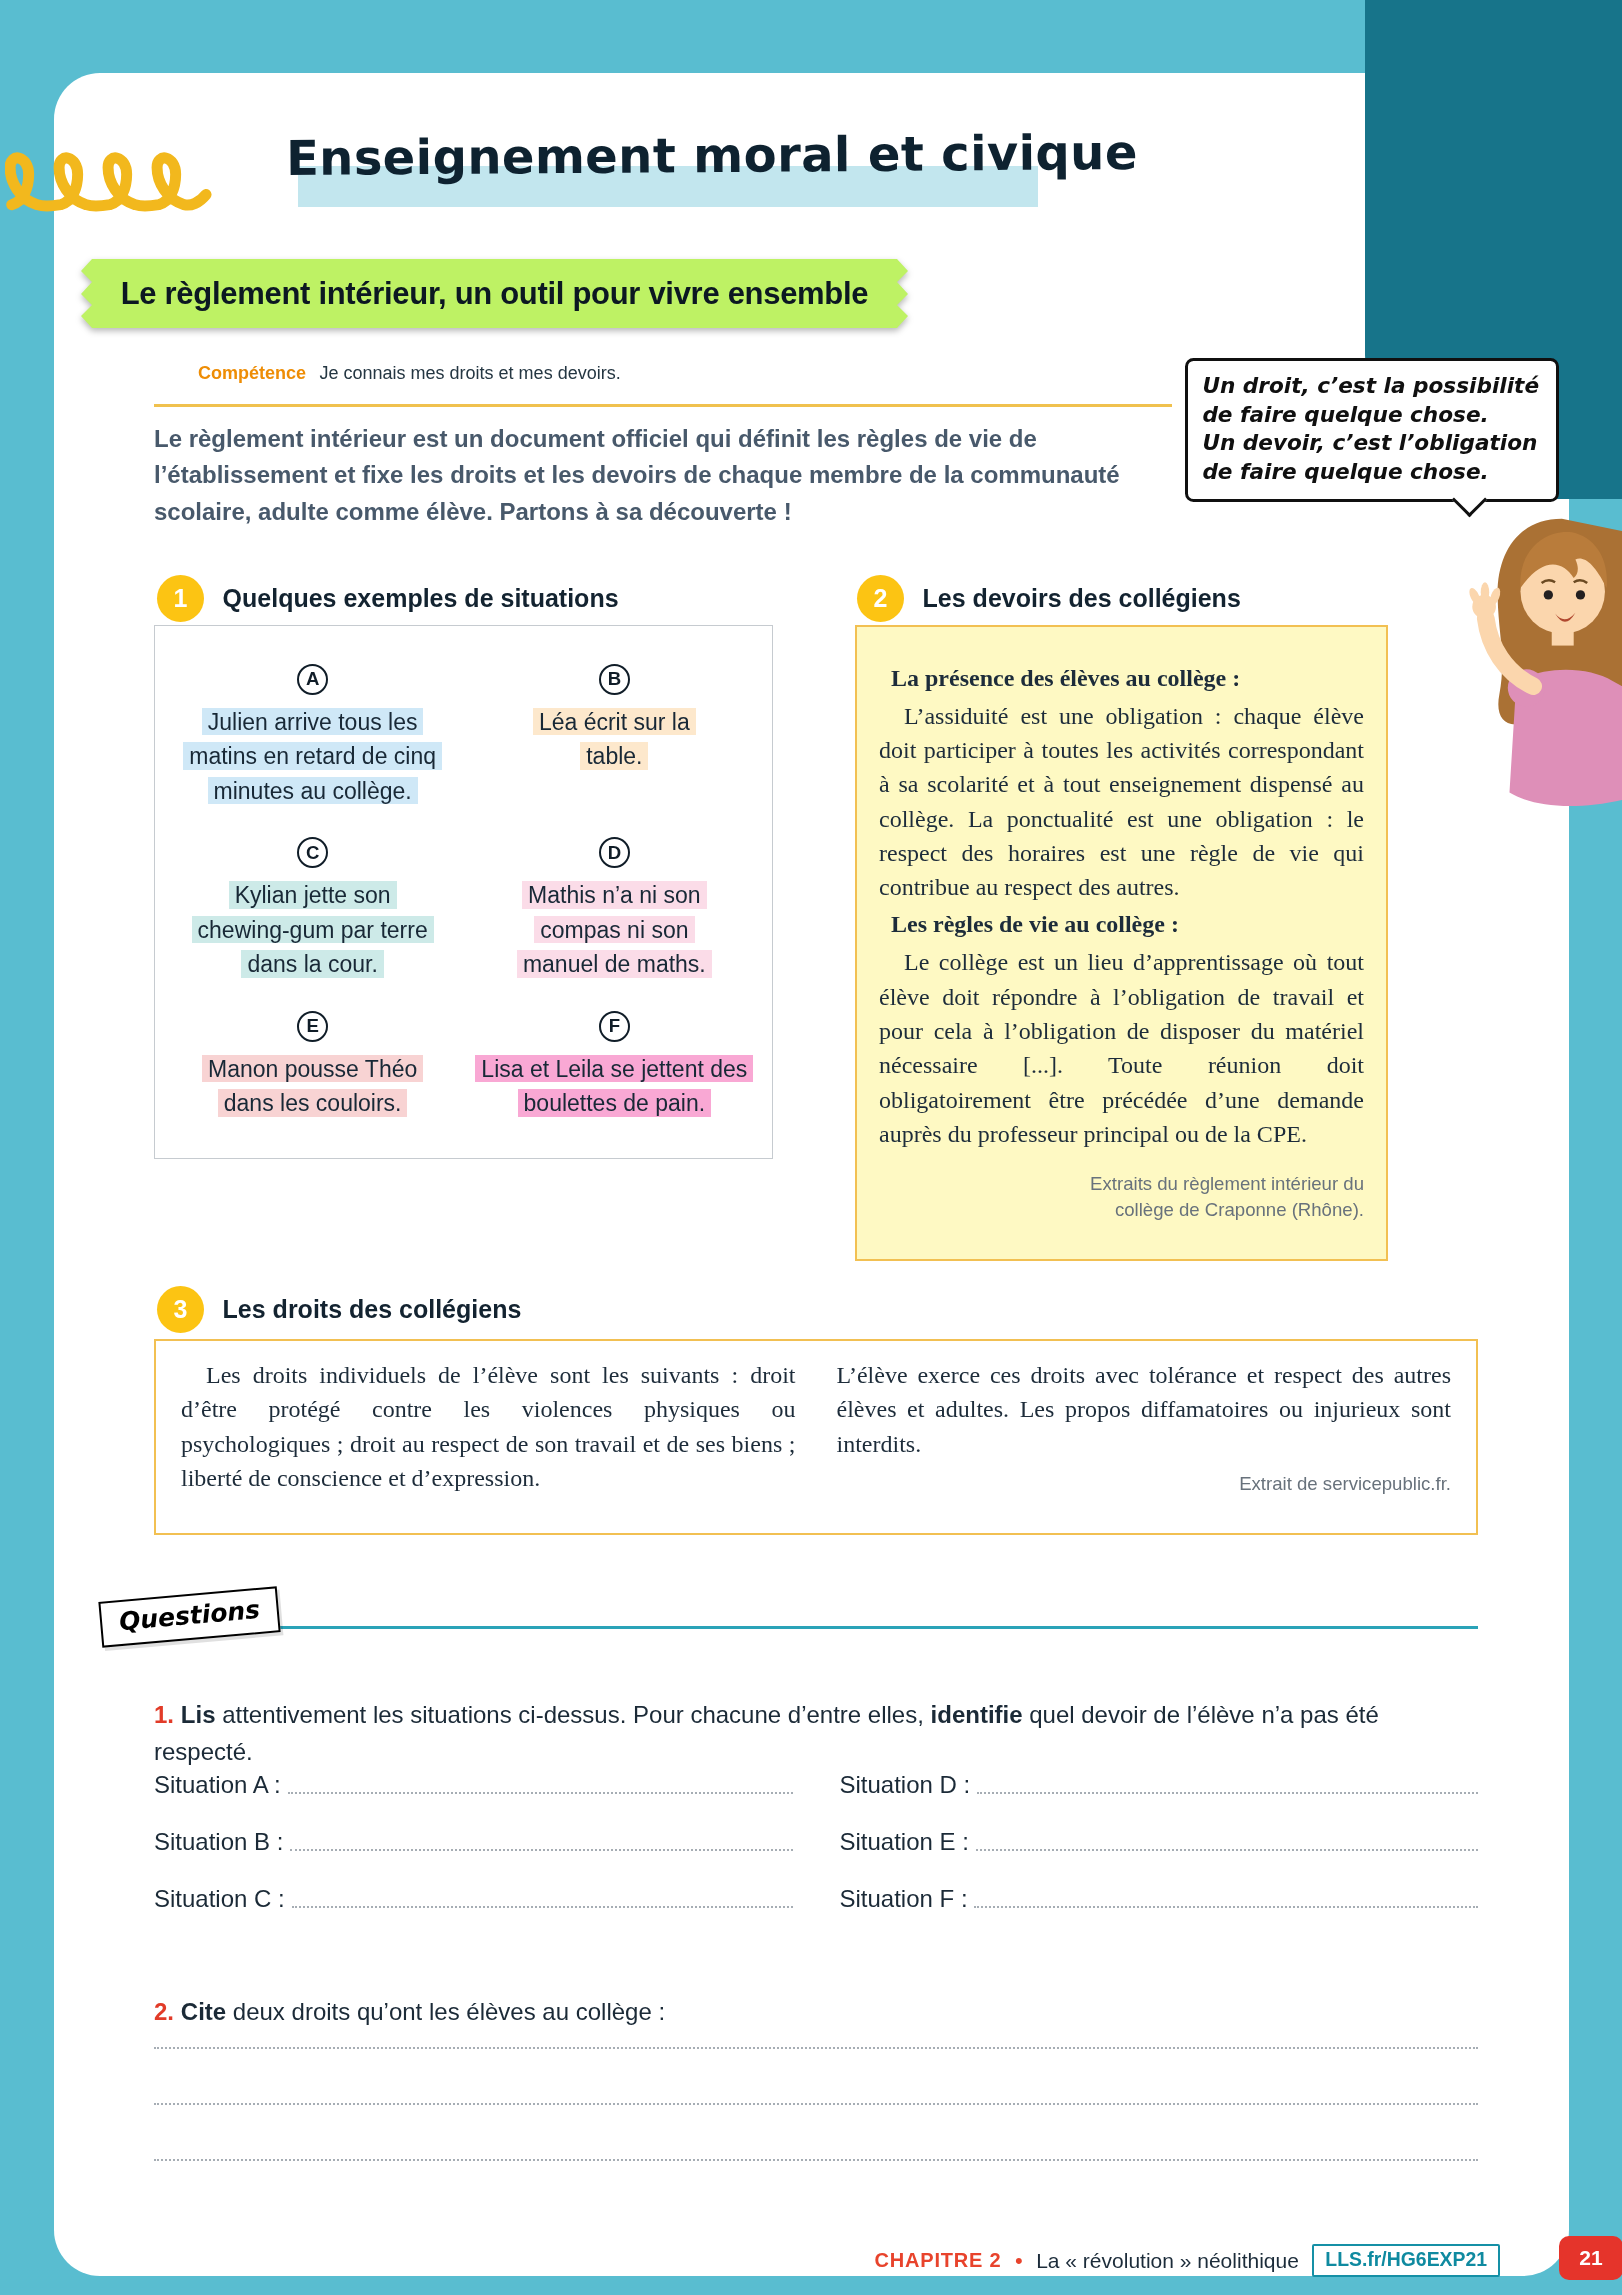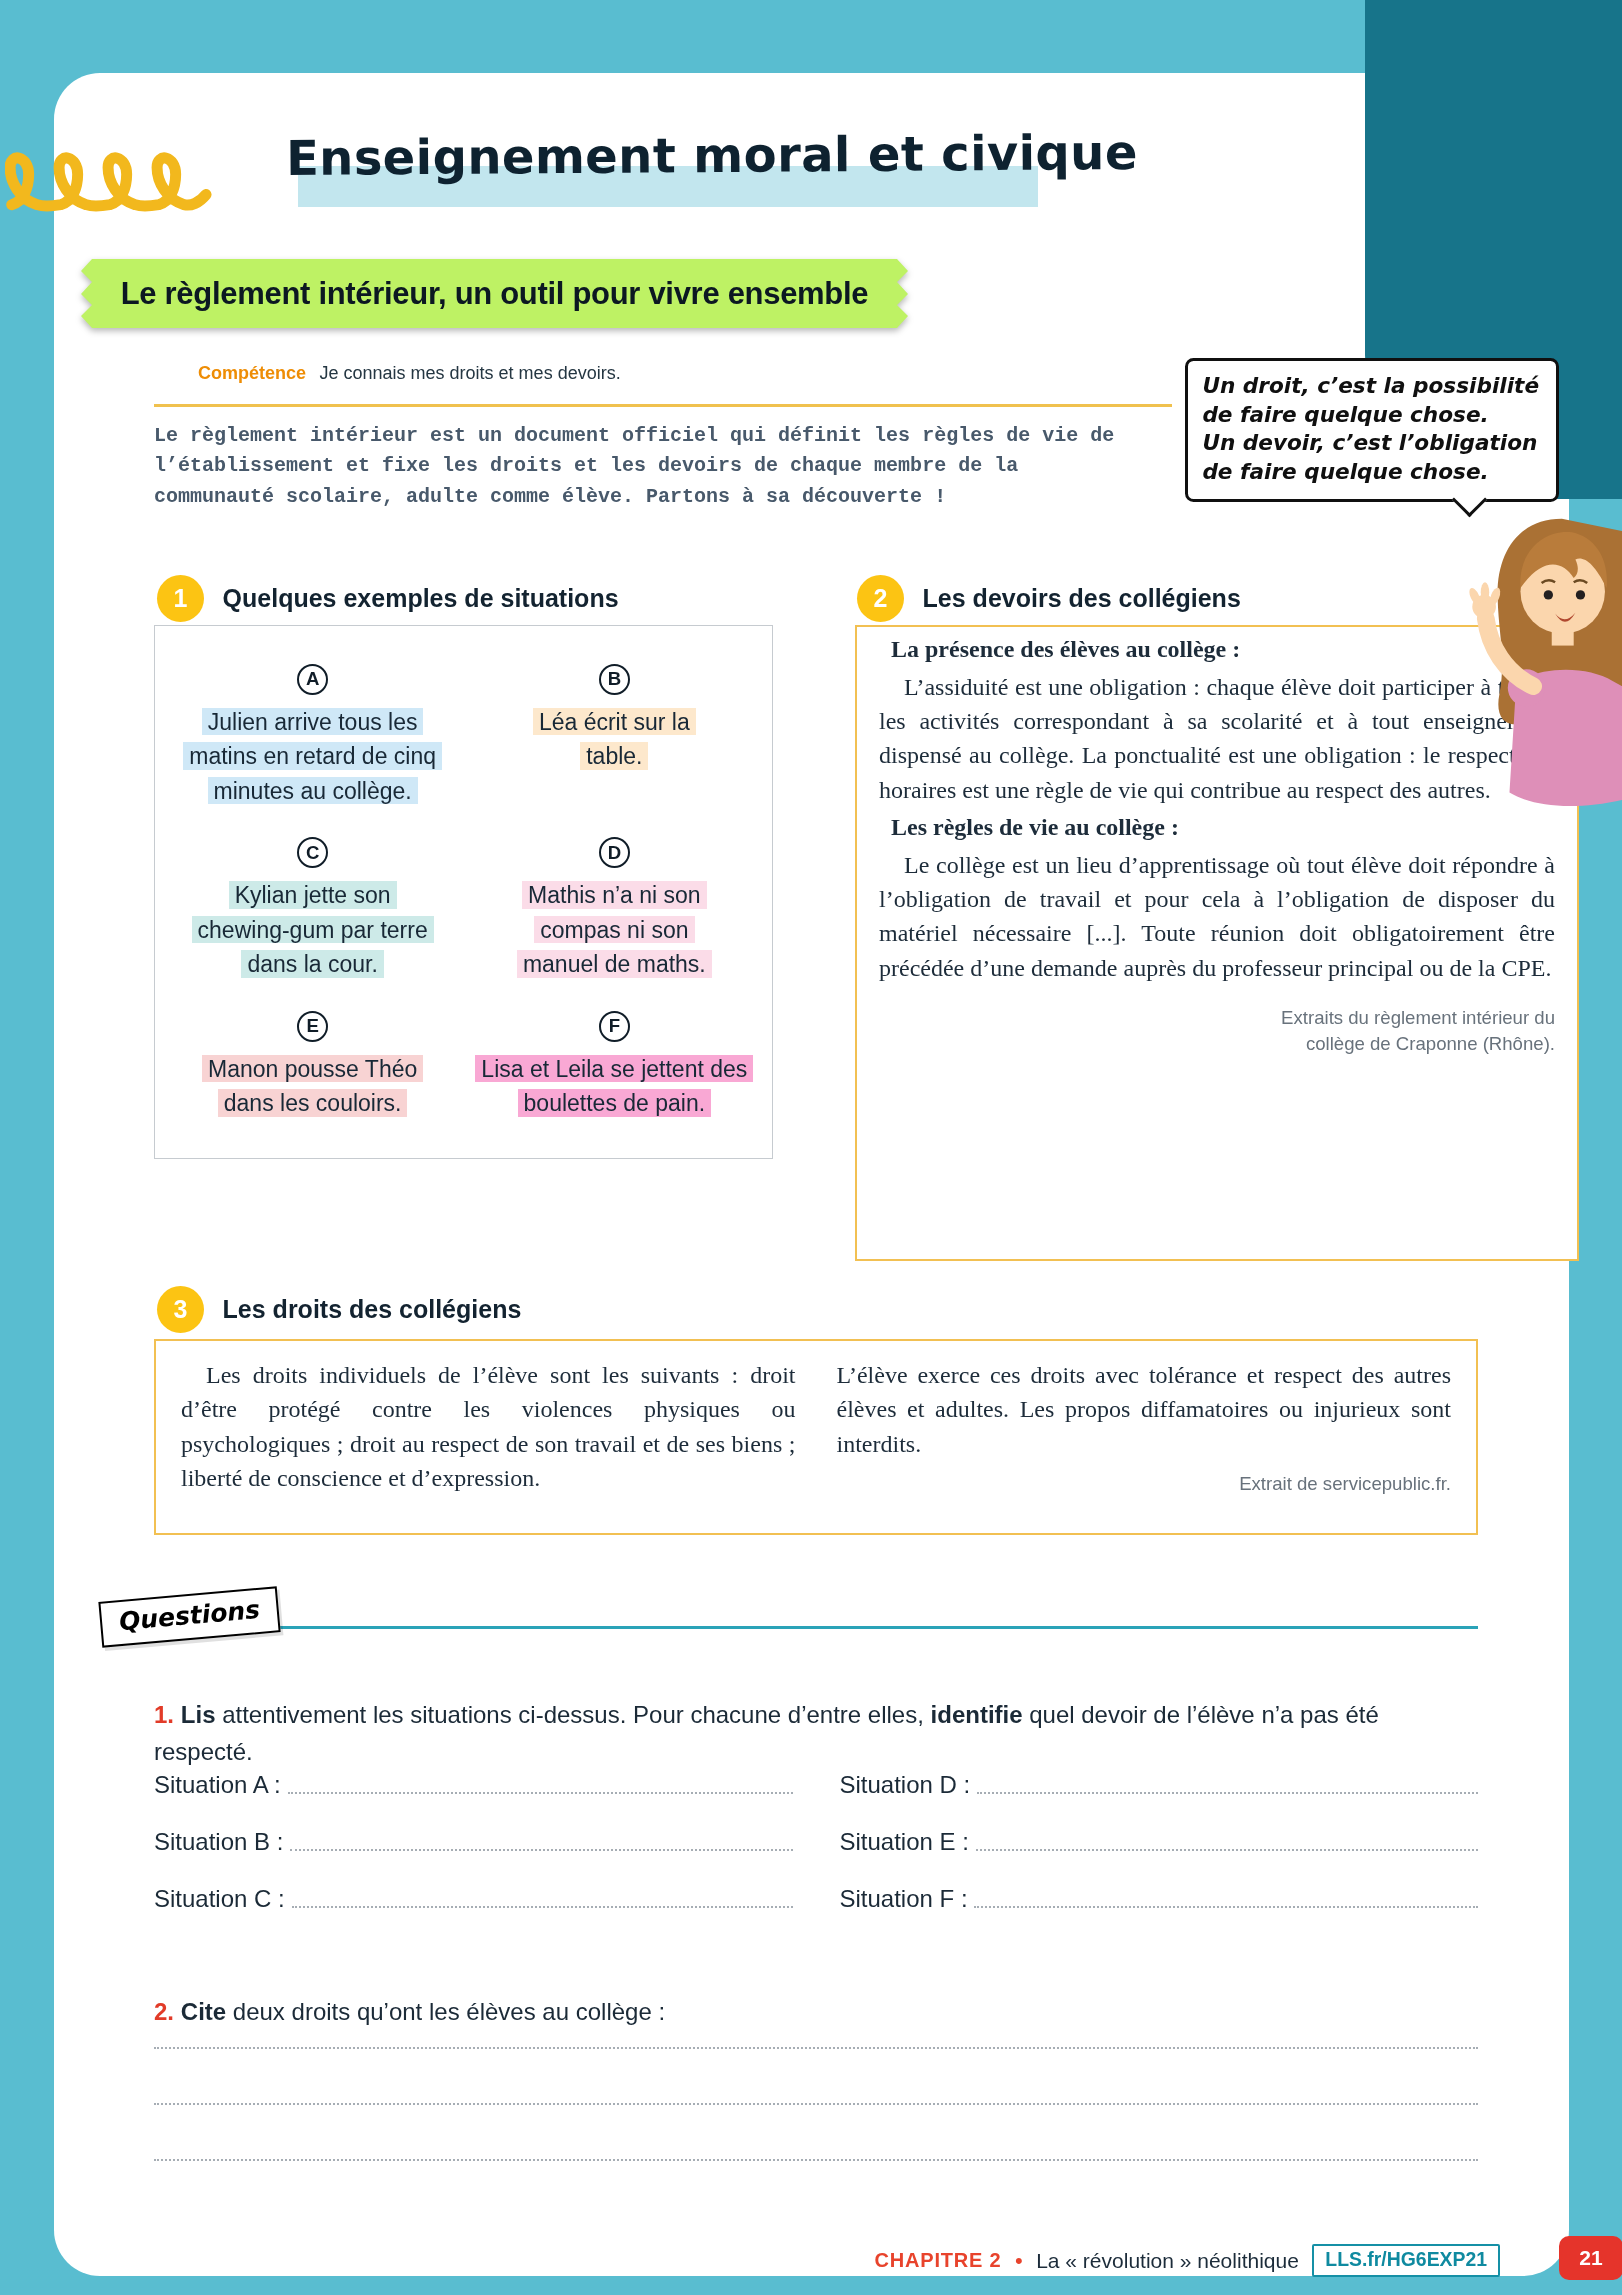--- a/index.html
+++ b/index.html
@@ -42,21 +42,21 @@
     font-size:31px; font-weight:700; color:#0c1822; letter-spacing:-0.3px;
   }
 
   .competence { position:absolute; left:170px; top:363px; font-size:18px; z-index:5;margin-left:28px; }
   .competence .label { color:#ee8d05; font-weight:700; margin-right:13.5px; }
   .competence .text { color:#243642; }
   .comp-rule { position:absolute; left:154px; top:404px; width:1018px; height:2.5px; background:#f0c14e; }
 
   .intro {
     position:absolute; left:154px; top:421px; width:989px; margin:0;
-    font-size:20px; font-weight:700; line-height:1.52; color:#48596b;font-family:Liberation Mono, monospace;
+    font-size:24px; font-weight:700; line-height:1.52; color:#48596b;
   }
 
   .bubble {
     position:absolute; left:1185px; top:358px; width:374px; box-sizing:border-box;
     background:#fff; border:3px solid #101010; border-radius:8.5px;
     padding:11px 14.4px 12.7px; z-index:6;
     font-family:"DejaVu Sans", sans-serif; font-style:italic; font-weight:700;
     font-size:21.6px; line-height:1.32; color:#101010;
   }
   .bubble p { margin:0; }
@@ -93,22 +93,22 @@
   .sit-text { font-size:23px; line-height:1.5; color:#182836; }
   .sit-text .hl { padding:0.8px 6px; box-decoration-break:clone; -webkit-box-decoration-break:clone; }
   .sit:nth-child(1) .sit-text { max-width:270px; }
   .sit:nth-child(2) .sit-text { max-width:182px; }
   .sit:nth-child(3) .sit-text { max-width:254px; }
   .sit:nth-child(4) .sit-text { max-width:221px; }
   .sit:nth-child(5) .sit-text { max-width:254px; }
   .sit:nth-child(6) .sit-text { max-width:294px; }
 
   .sec2-box {
-    position:absolute; left:855px; top:625px; width:724px; height:636px; box-sizing:border-box;
-    border:2.5px solid #f2c052; padding:4px 22px; background:#ffffff;
+    position:absolute; left:855px; top:625px; width:533px; height:636px; box-sizing:border-box;
+    border:2.5px solid #f2c052; padding:33px 22px; background:#fef9c3;
     font-family:"Liberation Serif", serif; color:#1d2c3a;
   }
   .doc-h { font-size:24px; font-weight:700; text-indent:12px; margin:5px 0 6.8px; }
   .doc-p { font-size:24px; line-height:1.43; text-align:justify; text-indent:25px; margin:0 0 6.8px; }
   .doc-src {
     font-family:"Liberation Sans", sans-serif; font-size:18.6px; color:#68727c;
     text-align:right; line-height:1.4; margin:20px 0 0 auto; width:321px;
   }
 
   .sec3-box {

